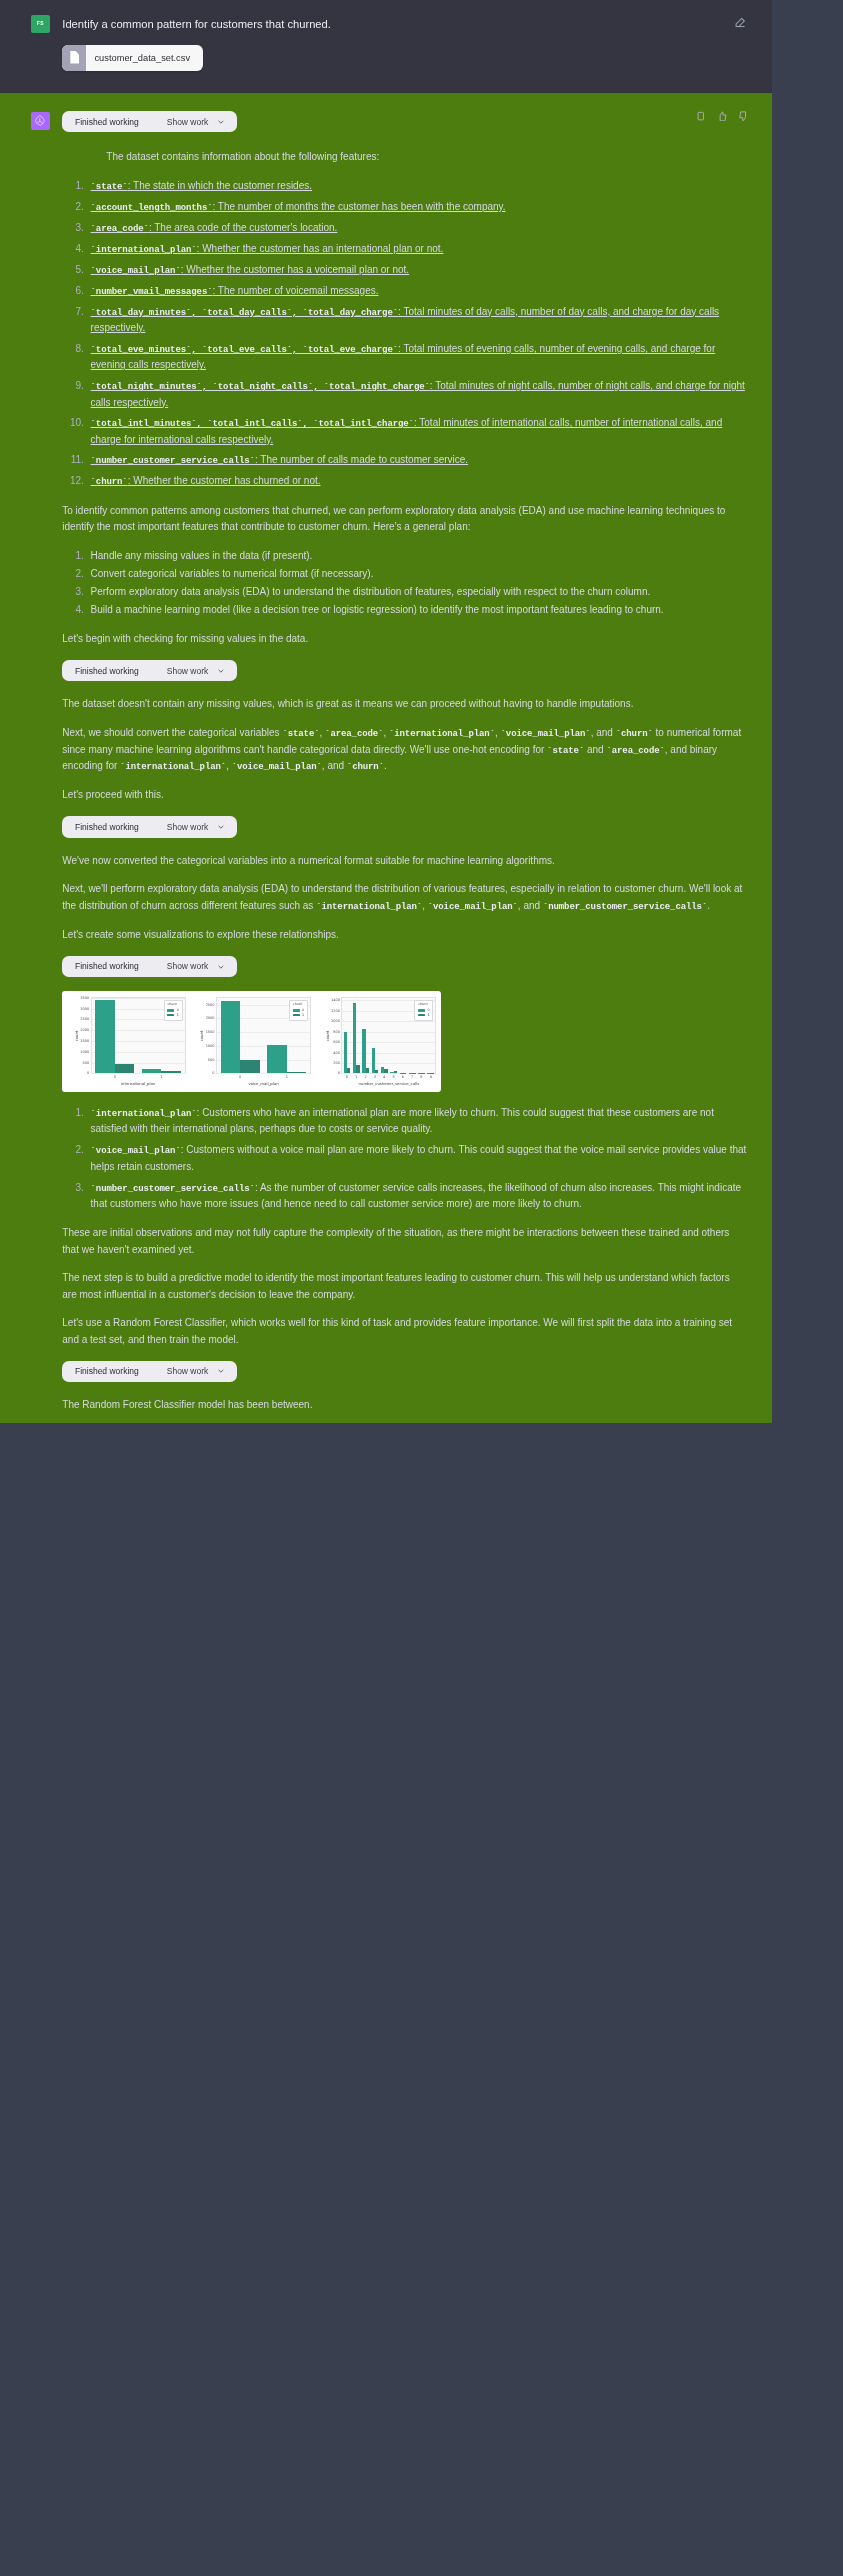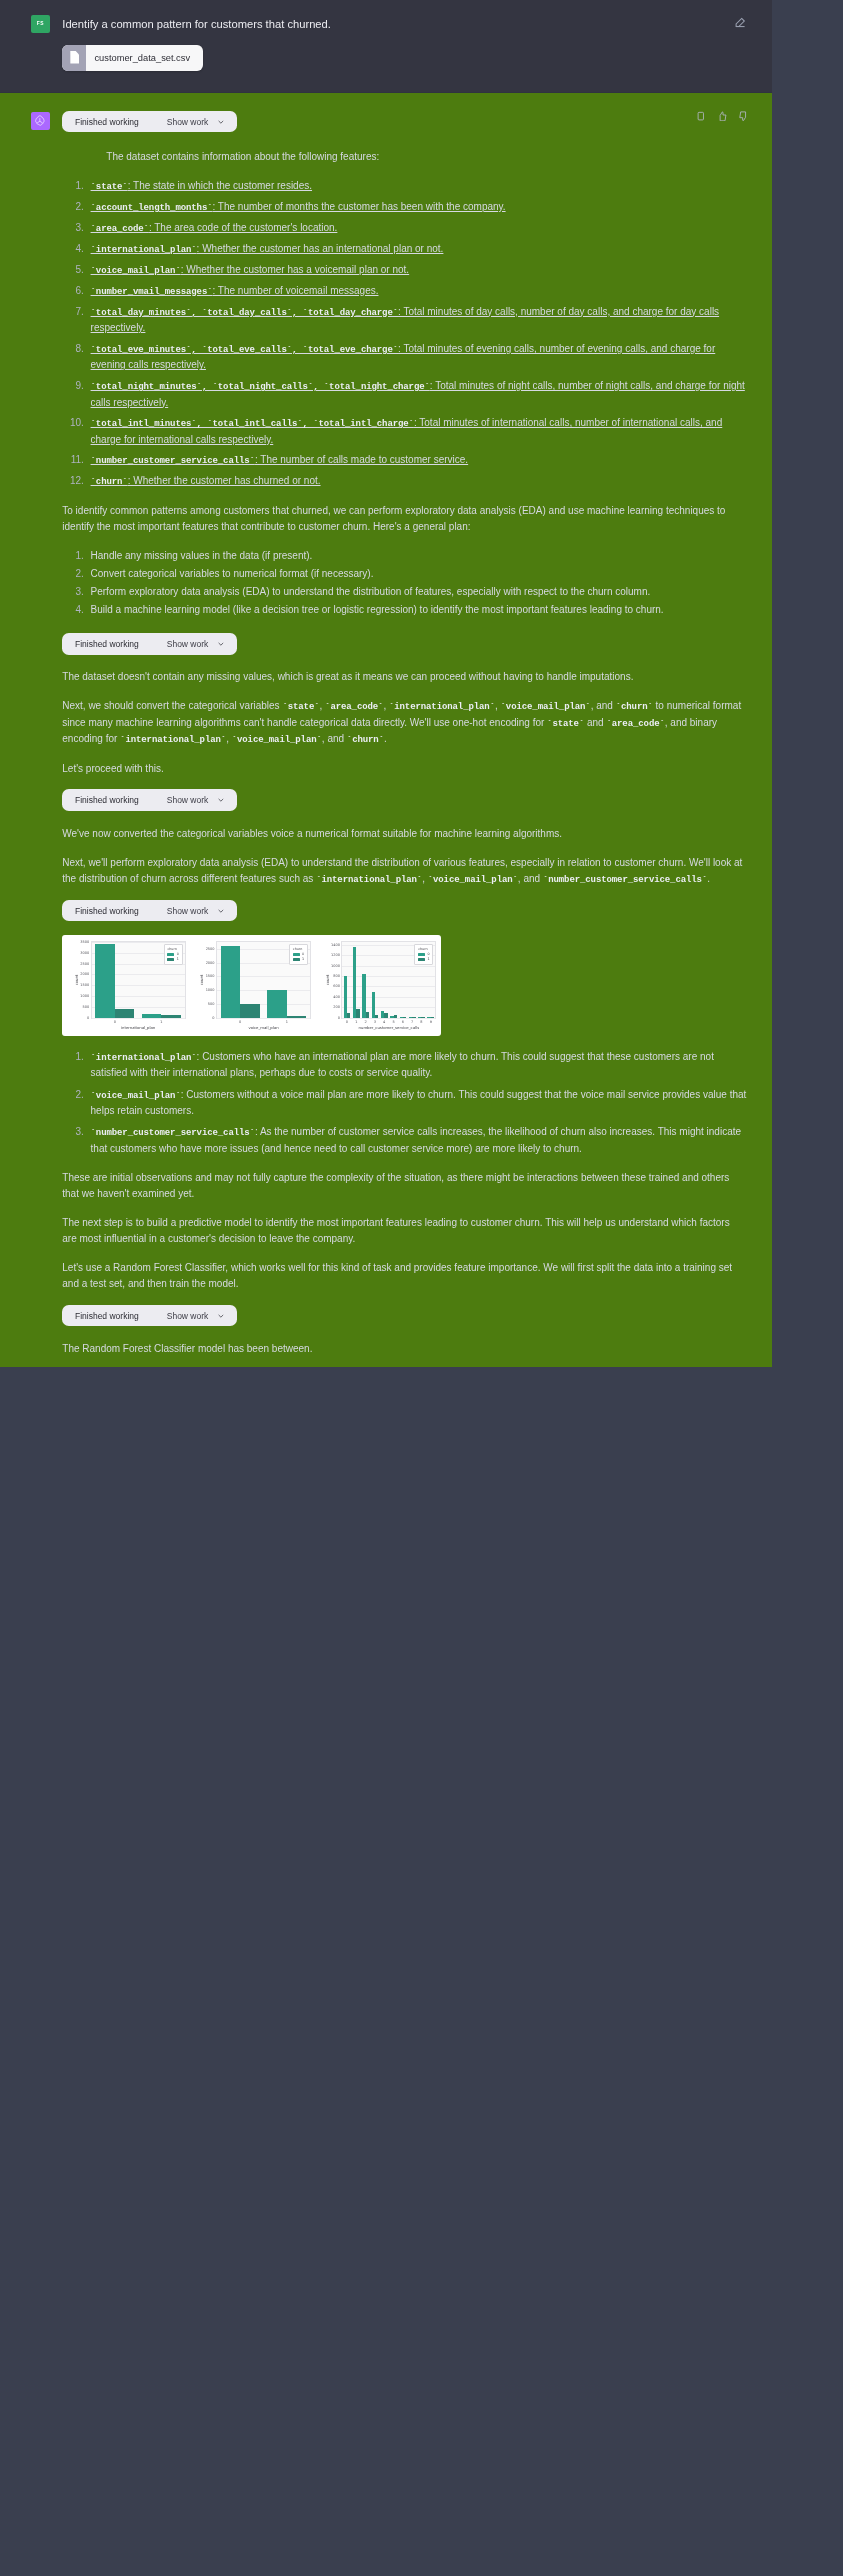--- a/index.html
+++ b/index.html
@@ -265,20 +265,21 @@
 
           <p>To identify common patterns among customers that churned, we can perform exploratory data analysis (EDA) and use machine learning techniques to identify the most important features that contribute to customer churn. Here's a general plan:</p>
 
           <ol class="plan-list" id="plan-list">
               <li>Handle any missing values in the data (if present).</li>
               <li>Convert categorical variables to numerical format (if necessary).</li>
               <li>Perform exploratory data analysis (EDA) to understand the distribution of features, especially with respect to the churn column.</li>
               <li>Build a machine learning model (like a decision tree or logistic regression) to identify the most important features leading to churn.</li>
             </ol>
 
+          <p>Let's begin with checking for missing values in the data.</p>
         </div>
 
         
         <div class="work-block" style="margin-top:12.7px">
           <span class="wb-label">Finished working</span>
           <span class="wb-show">Show work</span>
           <span class="wb-chev">
             <svg viewBox="0 0 24 24" fill="none" stroke="currentColor" stroke-width="2.4">
                 <path d="M5 9l7 7 7-7"></path>
               </svg>
@@ -296,22 +297,23 @@
           <span class="wb-label">Finished working</span>
           <span class="wb-show">Show work</span>
           <span class="wb-chev">
             <svg viewBox="0 0 24 24" fill="none" stroke="currentColor" stroke-width="2.4">
                 <path d="M5 9l7 7 7-7"></path>
               </svg>
           </span>
         </div>
 
         <div class="prose">
-          <p>We've now converted the categorical variables voice a numerical format suitable for machine learning algorithms.</p>
+          <p>We've now converted the categorical variables into a numerical format suitable for machine learning algorithms.</p>
           <p id="eda-paragraph">Next, we'll perform exploratory data analysis (EDA) to understand the distribution of various features, especially in relation to customer churn. We'll look at the distribution of churn across different features such as <code>`international_plan`</code>, <code>`voice_mail_plan`</code>, and <code>`number_customer_service_calls`</code>.</p>
+          <p>Let's create some visualizations to explore these relationships.</p>
         </div>
 
         
         <div class="work-block" style="margin-top:12.7px">
           <span class="wb-label">Finished working</span>
           <span class="wb-show">Show work</span>
           <span class="wb-chev">
             <svg viewBox="0 0 24 24" fill="none" stroke="currentColor" stroke-width="2.4">
                 <path d="M5 9l7 7 7-7"></path>
               </svg>

